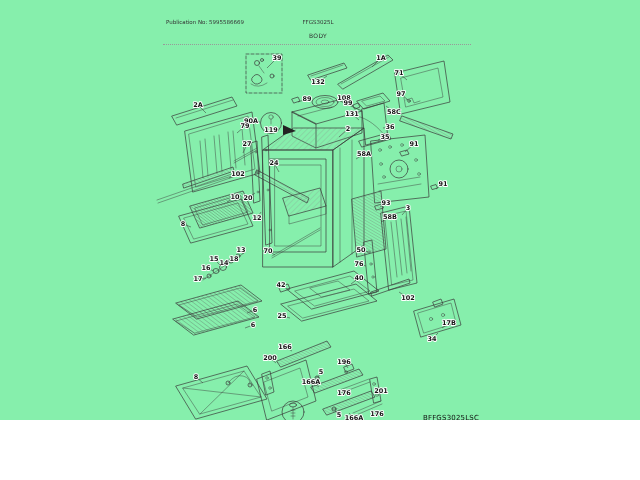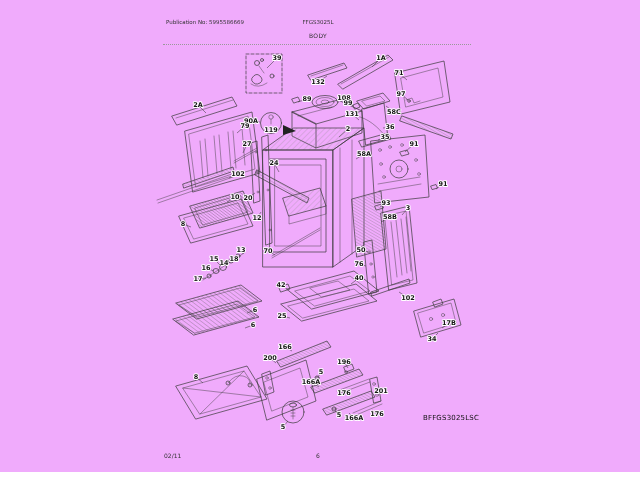--- a/index.html
+++ b/index.html
@@ -1,16 +1,16 @@
 <!DOCTYPE html>
 <html><head>
 <meta charset="utf-8">
 <style>
   html,body{margin:0;padding:0;background:#fff;}
-  .page{position:relative;width:640px;height:472px;background:#f0abfc;
+  .page{position:relative;width:640px;height:420px;background:#86efac;
         font-family:"DejaVu Sans",sans-serif;color:#222;overflow:hidden;}
   .pub{position:absolute;left:166px;top:19px;font-size:5.5px;color:#333;white-space:nowrap;}
   .model{position:absolute;left:268px;top:19px;width:100px;text-align:center;font-size:5.5px;color:#333;}
   .body-title{position:absolute;left:268px;top:32px;width:100px;text-align:center;font-size:6px;color:#333;letter-spacing:.3px;}
   .rule{position:absolute;left:163px;top:44px;width:308px;height:0;border-top:1px dotted #999;}
   .code{position:absolute;left:376px;top:414px;width:150px;text-align:center;font-weight:normal;font-size:7px;color:#111;letter-spacing:.2px;}
   .fdate{position:absolute;left:164px;top:452px;font-size:6px;color:#333;}
   .fpage{position:absolute;left:300px;top:452px;width:36px;text-align:center;font-size:6px;color:#333;}
   #diagram{position:absolute;left:0;top:0;width:640px;height:480px;}
   .thin{stroke-width:.45px;}

